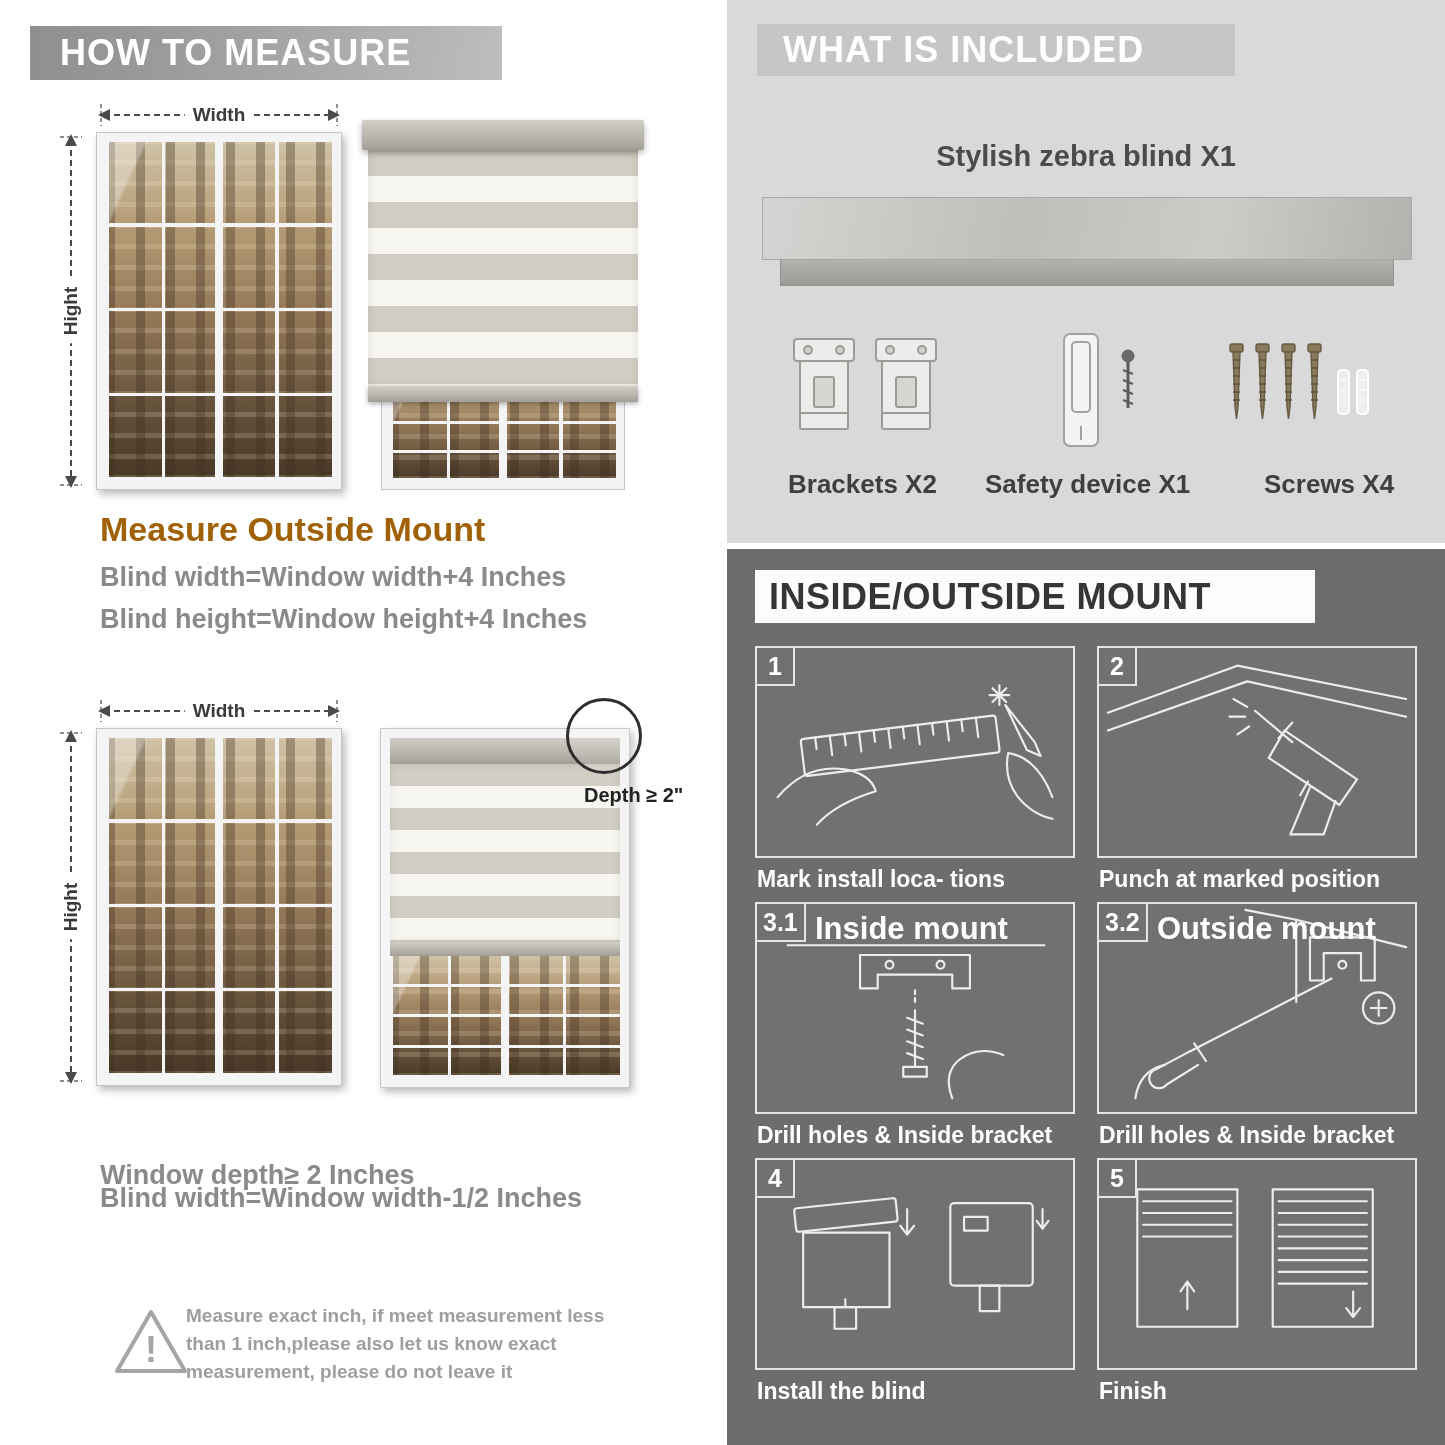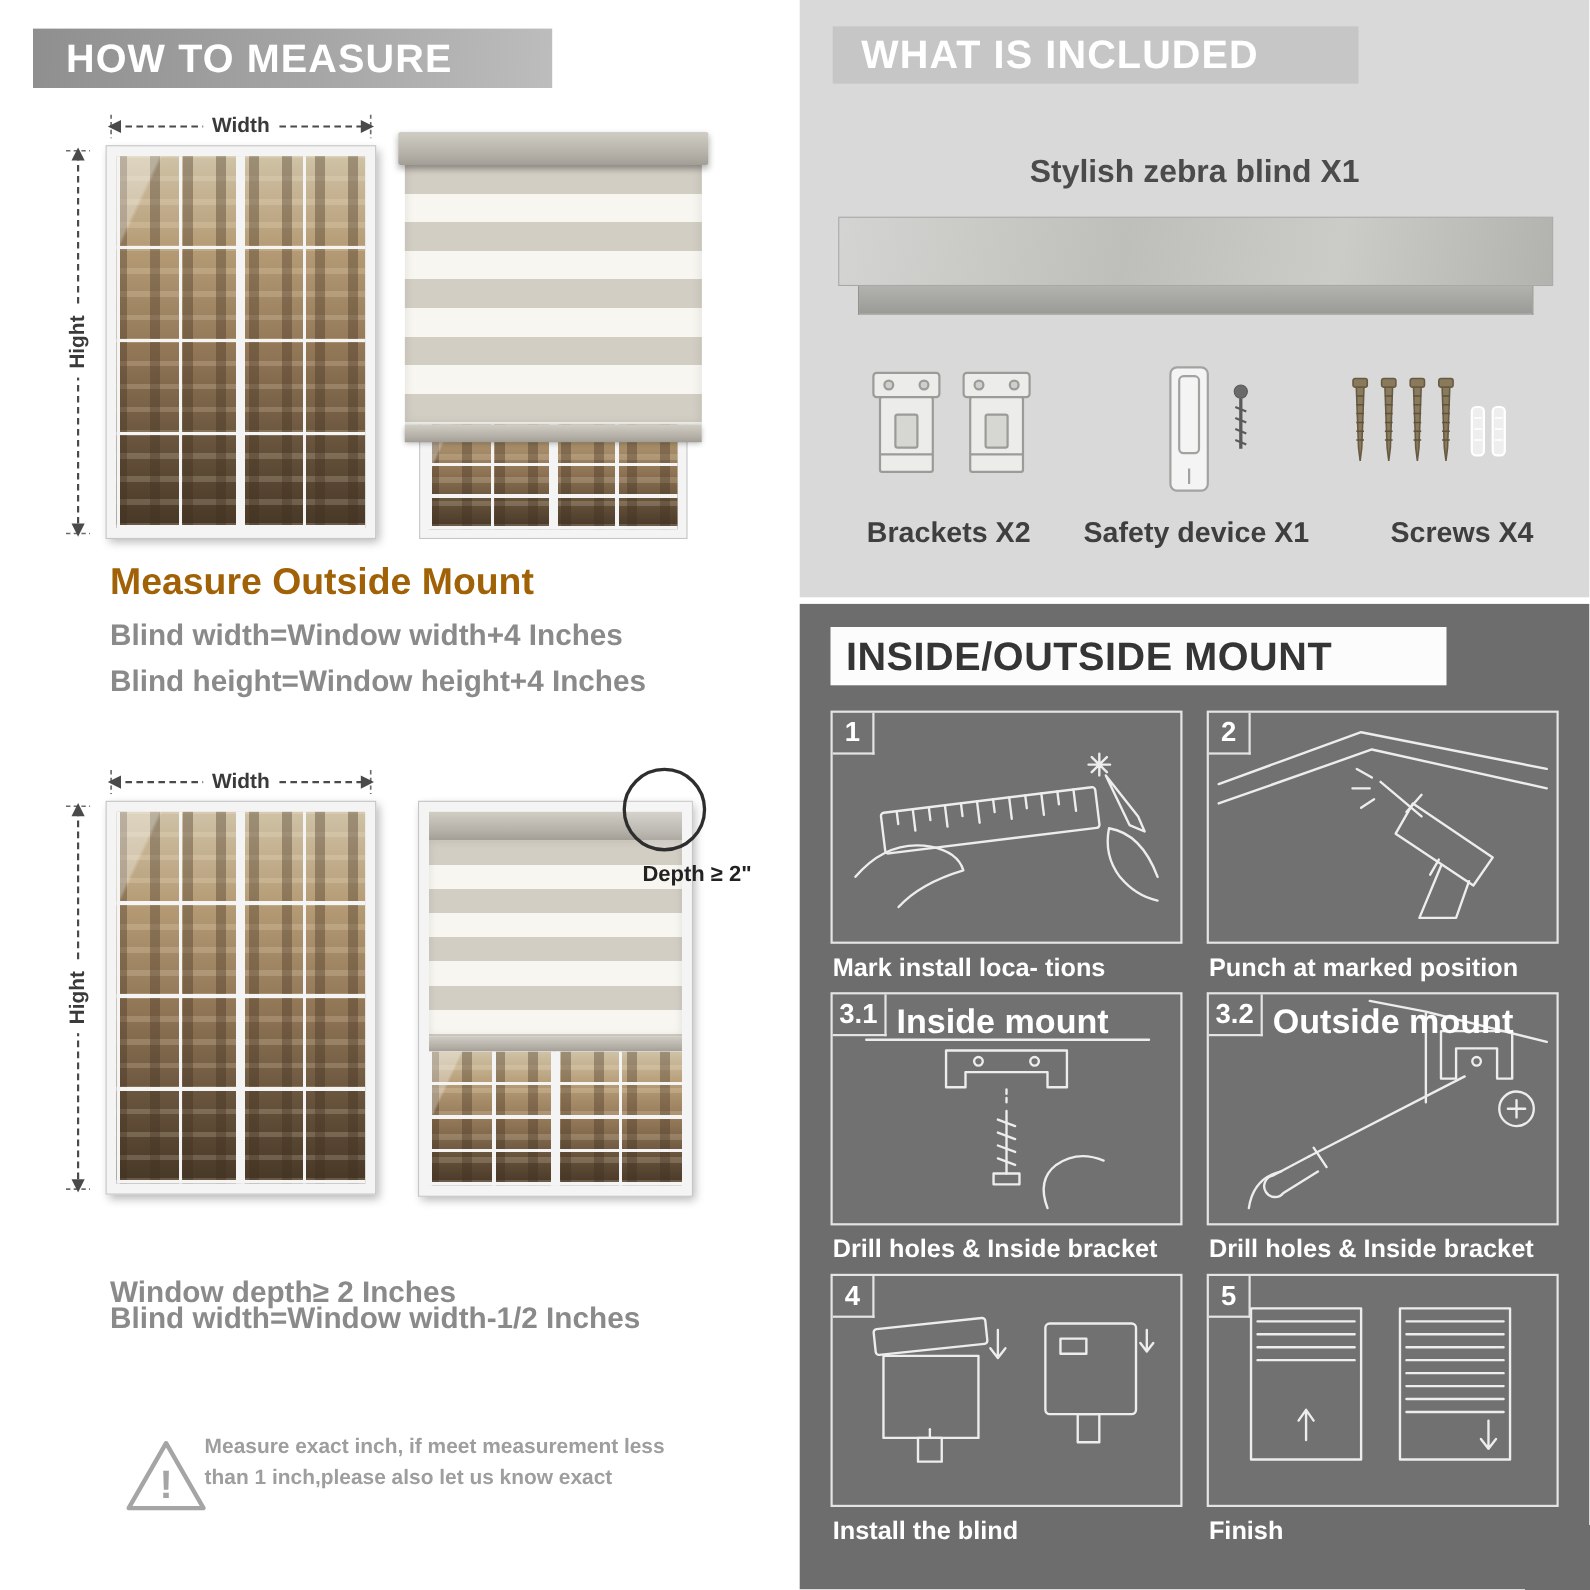--- a/index.html
+++ b/index.html
@@ -198,20 +198,21 @@
 
   <div class="warn-icon">
     <svg width="78" height="72" viewBox="0 0 78 72">
       <path d="M39 6 L73 65 L5 65 Z" fill="none" stroke="#a5a5a5" stroke-width="4" stroke-linejoin="round"></path>
       <text x="39" y="56" text-anchor="middle" font-size="36" font-weight="bold" fill="#a5a5a5">!</text>
     </svg>
   </div>
   <div class="warn-text">
     <div>Measure exact inch, if meet measurement less</div>
     <div>than 1 inch,please also let us know exact</div>
+    <div>measurement, please do not leave it</div>
   </div>
 
   <div class="right-top"></div>
   <div class="inc-banner">WHAT IS INCLUDED</div>
   <div class="inc-title">Stylish zebra blind X1</div>
   <div class="rail-main"></div>
   <div class="rail-val"></div>
 
   <div class="inc-icon" style="left:790px; top:333px;">
     <svg width="152" height="122" viewBox="0 0 152 122">

